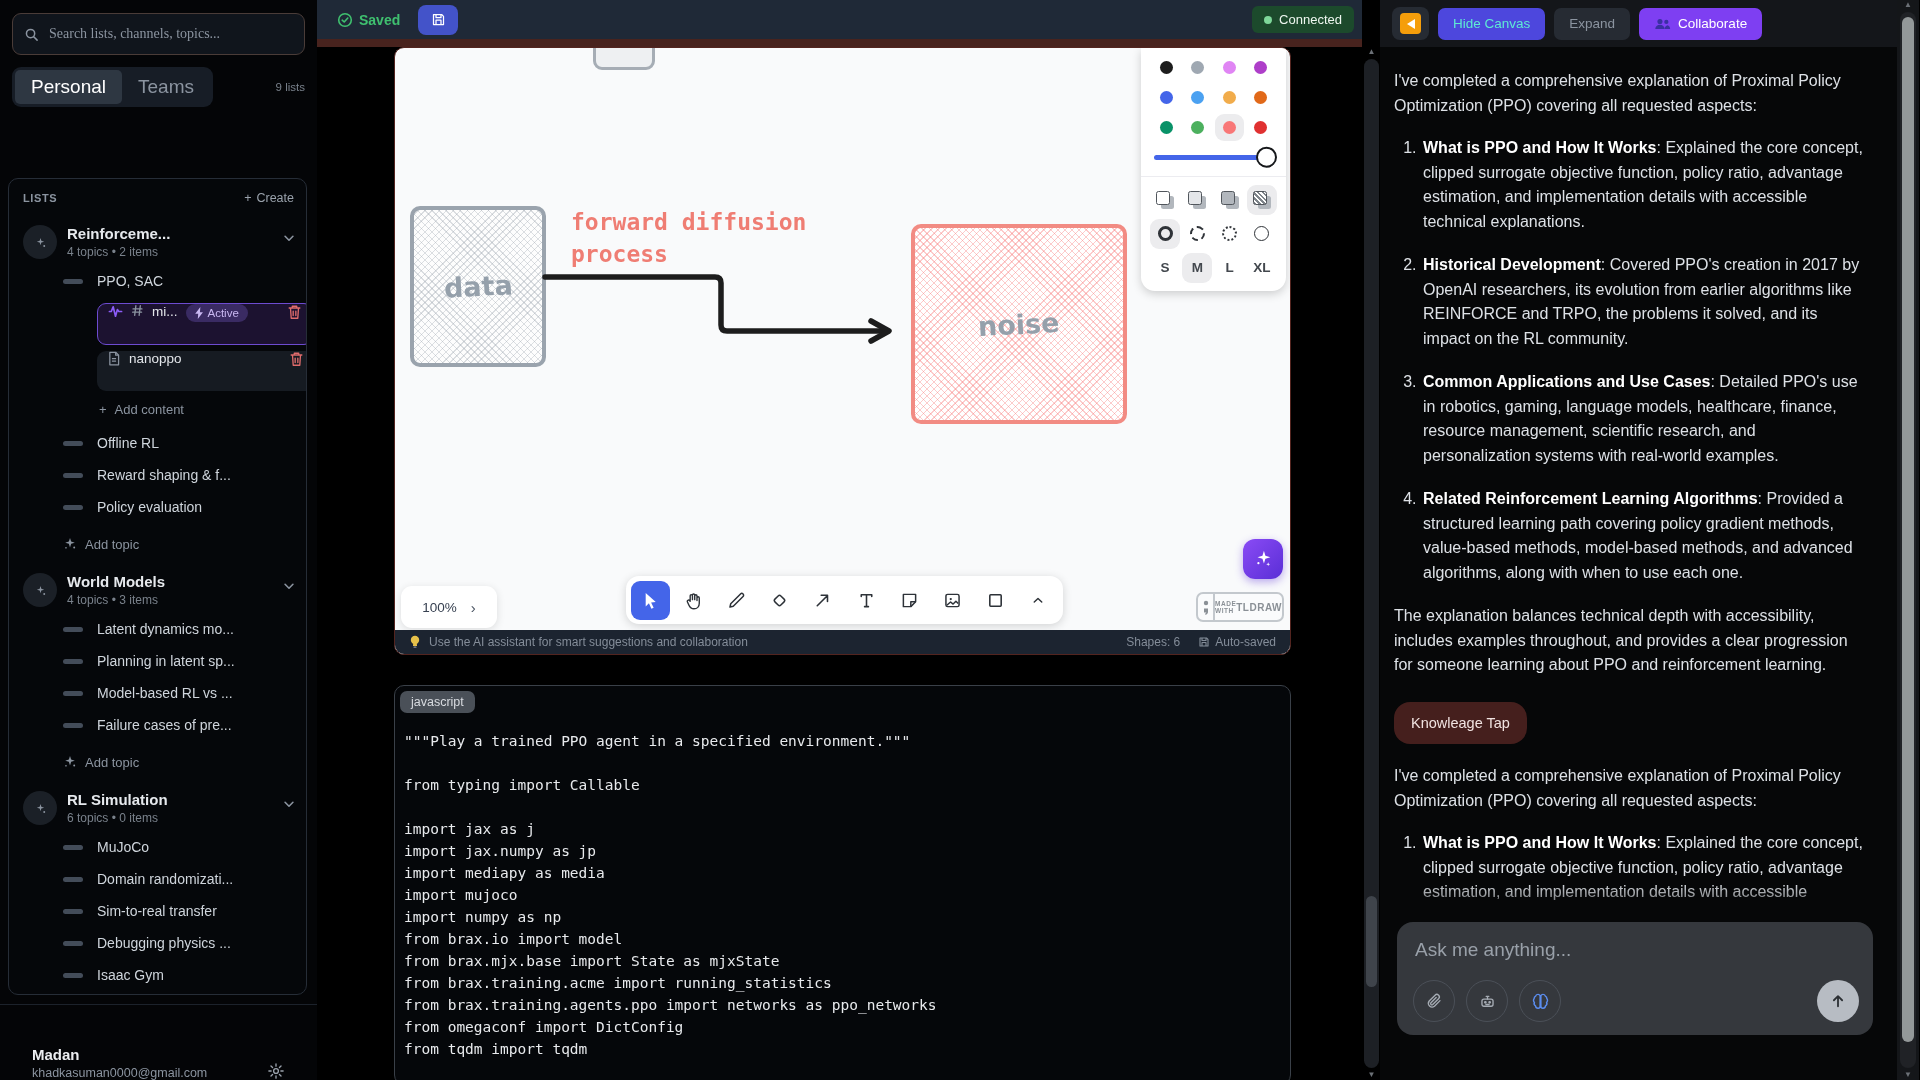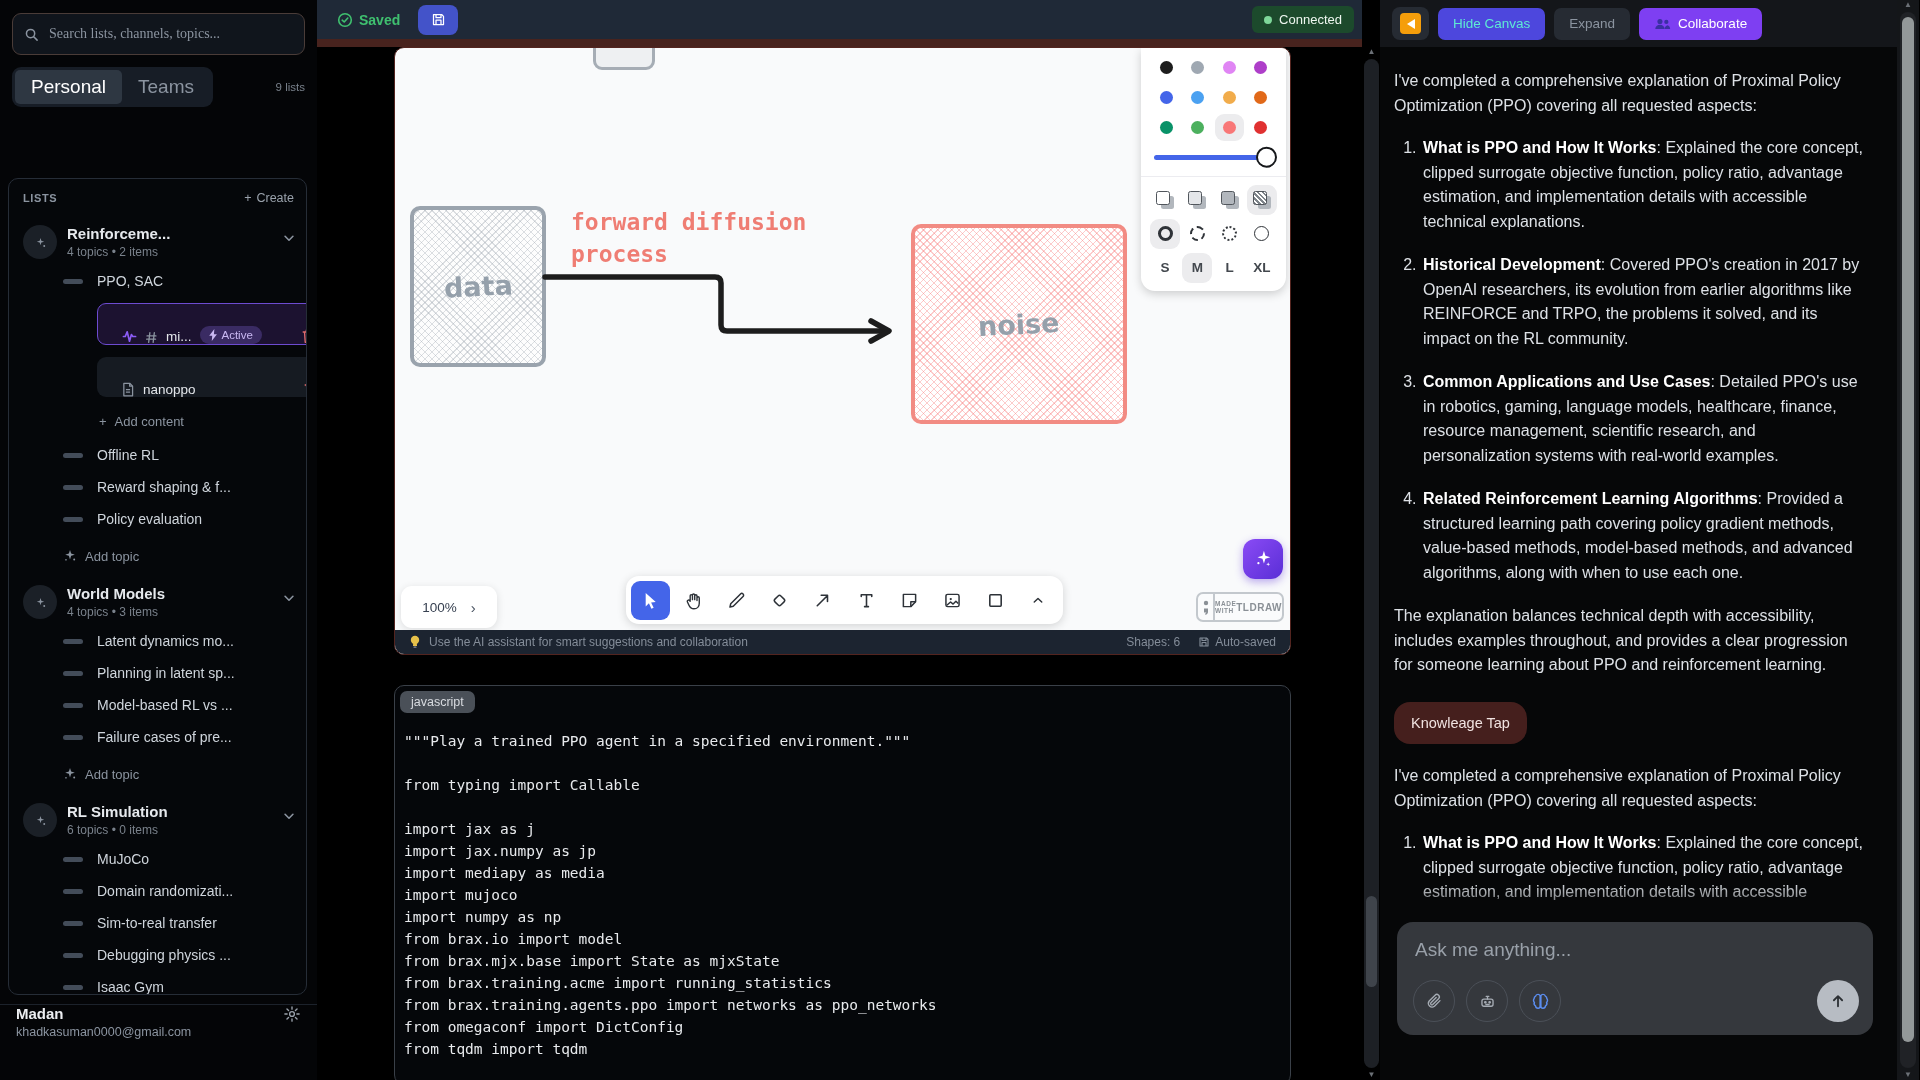--- a/index.html
+++ b/index.html
@@ -33,31 +33,31 @@
   .sb-lists-title{font-size:11px;font-weight:bold;letter-spacing:.6px;color:#8b94a0}
   .sb-create{margin-left:auto;font-size:12.5px;color:#9aa2ac;display:flex;align-items:center;gap:5px;cursor:pointer}
   .list-header{display:flex;align-items:flex-start;gap:10px;margin:16px 2px 6px 4px}
   .list-icon{width:34px;height:34px;border-radius:50%;background:#1b2027;display:flex;align-items:center;justify-content:center;flex-shrink:0}
   .list-name{font-size:15px;font-weight:bold;color:#e6e9ed;line-height:17px}
   .list-meta{font-size:12px;color:#7a828c;margin-top:3px}
   .list-chevron{margin-left:auto;color:#8b94a0;padding-top:6px;padding-right:4px}
   .topic-row{display:flex;align-items:center;gap:14px;margin:0 0 0 44px;height:32px}
   .topic-dash{width:20px;height:5px;border-radius:3px;background:#434c59;flex-shrink:0}
   .topic-label{font-size:14px;color:#cfd5dc;white-space:nowrap}
-  .item-card{display:flex;align-items:flex-end;gap:8px;margin:6px 0 12px 78px;height:40px;border-radius:9px;
-             background:#161b22;padding:0 24px;width:197px}
+  .item-card{display:flex;align-items:flex-start;gap:8px;margin:6px 0 6px 78px;height:40px;border-radius:9px;
+             background:#161b22;padding:0 10px;width:197px}
   .item-card.active{background:#1c1230;border:1.5px solid #6d4bd0;width:194px}
   .item-label{font-size:13.5px;color:#e3e6ea;white-space:nowrap;overflow:hidden}
   .item-badge{display:flex;align-items:center;gap:4px;background:#3a2b63;color:#c9b8f2;font-size:11.5px;
               padding:3px 9px;border-radius:10px;white-space:nowrap}
   .item-trash{margin-left:auto;flex-shrink:0;cursor:pointer}
   .add-content{display:flex;align-items:center;gap:8px;margin:4px 0 6px 80px;font-size:13px;color:#8b94a0;cursor:pointer;height:24px}
   .add-topic{display:flex;align-items:center;gap:8px;margin:8px 0 0 44px;font-size:13px;color:#8b94a0;cursor:pointer;height:26px}
   .sb-footer{position:absolute;left:0;right:0;bottom:0;height:75px;border-top:1px solid #1c222b;
-             display:flex;align-items:flex-start;padding:0 16px}
+             display:flex;align-items:flex-end;padding:0 32px}
   .sb-user-name{font-size:15px;font-weight:bold;color:#eceef1}
   .sb-user-email{font-size:12.5px;color:#8b94a0;margin-top:3px}
   .sb-gear{margin-left:auto;color:#9aa2ac;cursor:pointer}
 
   
   #main{position:absolute;left:317px;top:0;width:1045px;height:1080px}
   .topbar{height:39px;background:#1f2937;border-bottom:8px solid #48231e;display:flex;align-items:center;padding:0 8px 0 20px}
   .saved{display:flex;align-items:center;gap:6px;color:#3fc06f;font-size:14px;font-weight:bold}
   .save-btn{margin-left:18px;width:40px;height:30px;background:#4353c9;border-radius:8px;display:flex;align-items:center;justify-content:center;cursor:pointer}
   .connected{margin-left:auto;display:flex;align-items:center;gap:7px;background:#1c4a2c;border-radius:6px;

